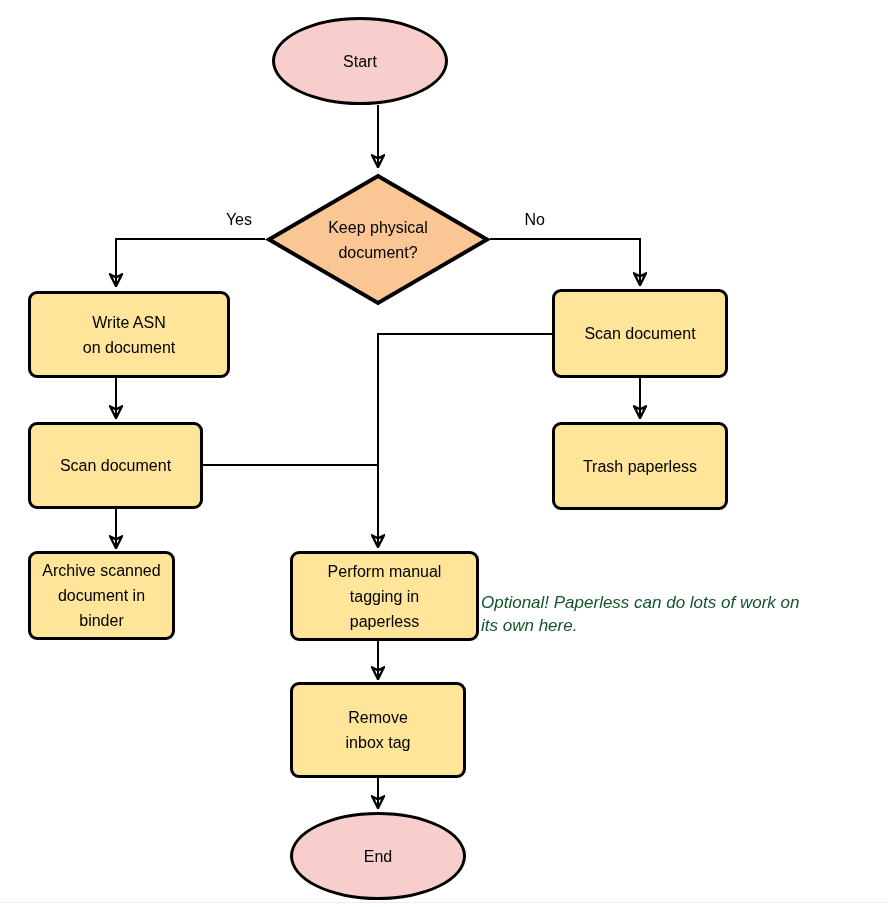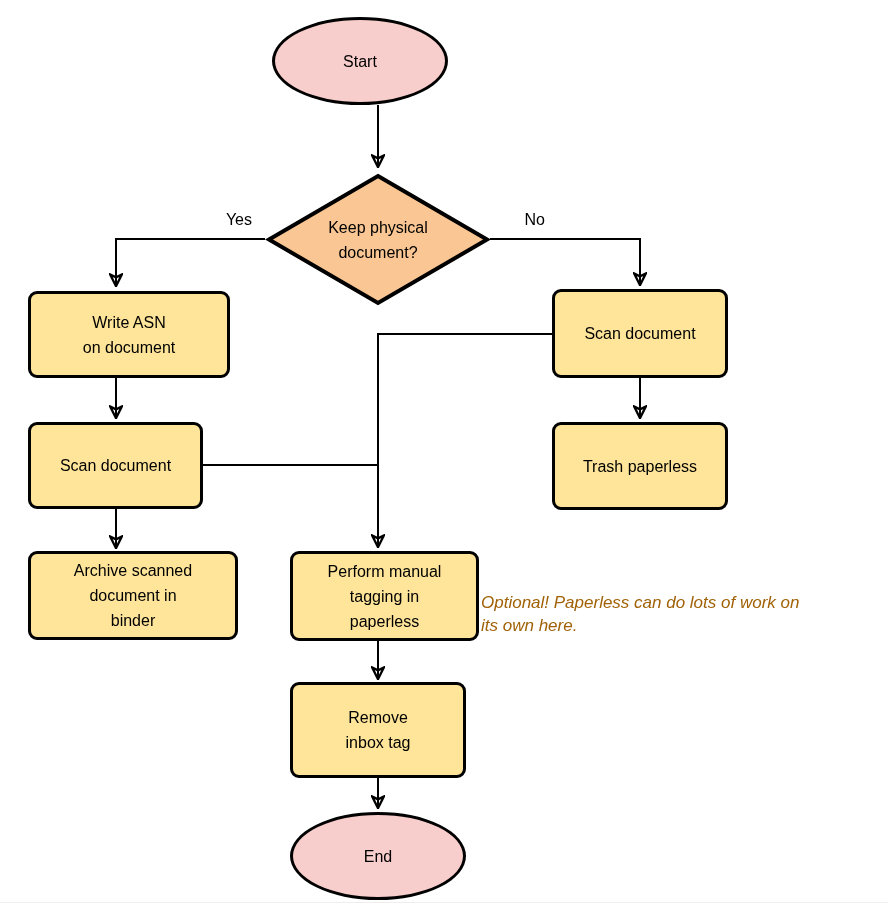--- a/index.html
+++ b/index.html
@@ -64,21 +64,21 @@
     text-align: right;
   }
   .annotation {
     position: absolute;
     left: 481px;
     top: 591px;
     width: 404px;
     font-size: 17px;
     font-style: italic;
     line-height: 23px;
-    color: #a16207;
+    color: #14532d;
     white-space: pre-line;
   }
   .bottom-line {
     position: absolute;
     left: 0; top: 902px;
     width: 888px; height: 1px;
     background: #f0edee;
   }
 </style>
 </head>
@@ -121,21 +121,21 @@
 
   <div class="process" style="left:28px;top:291px;width:202px;height:87px;">
     <span class="node-label">Write ASN
 on document</span>
   </div>
 
   <div class="process" style="left:28px;top:422px;width:175px;height:87px;">
     <span class="node-label">Scan document</span>
   </div>
 
-  <div class="process" style="left:28px;top:551px;width:210px;height:89px;">
+  <div class="process" style="left:28px;top:551px;width:147px;height:89px;">
     <span class="node-label">Archive scanned
 document in
 binder</span>
   </div>
 
   <div class="process" style="left:552px;top:289px;width:176px;height:89px;">
     <span class="node-label">Scan document</span>
   </div>
 
   <div class="process" style="left:552px;top:422px;width:176px;height:88px;">

